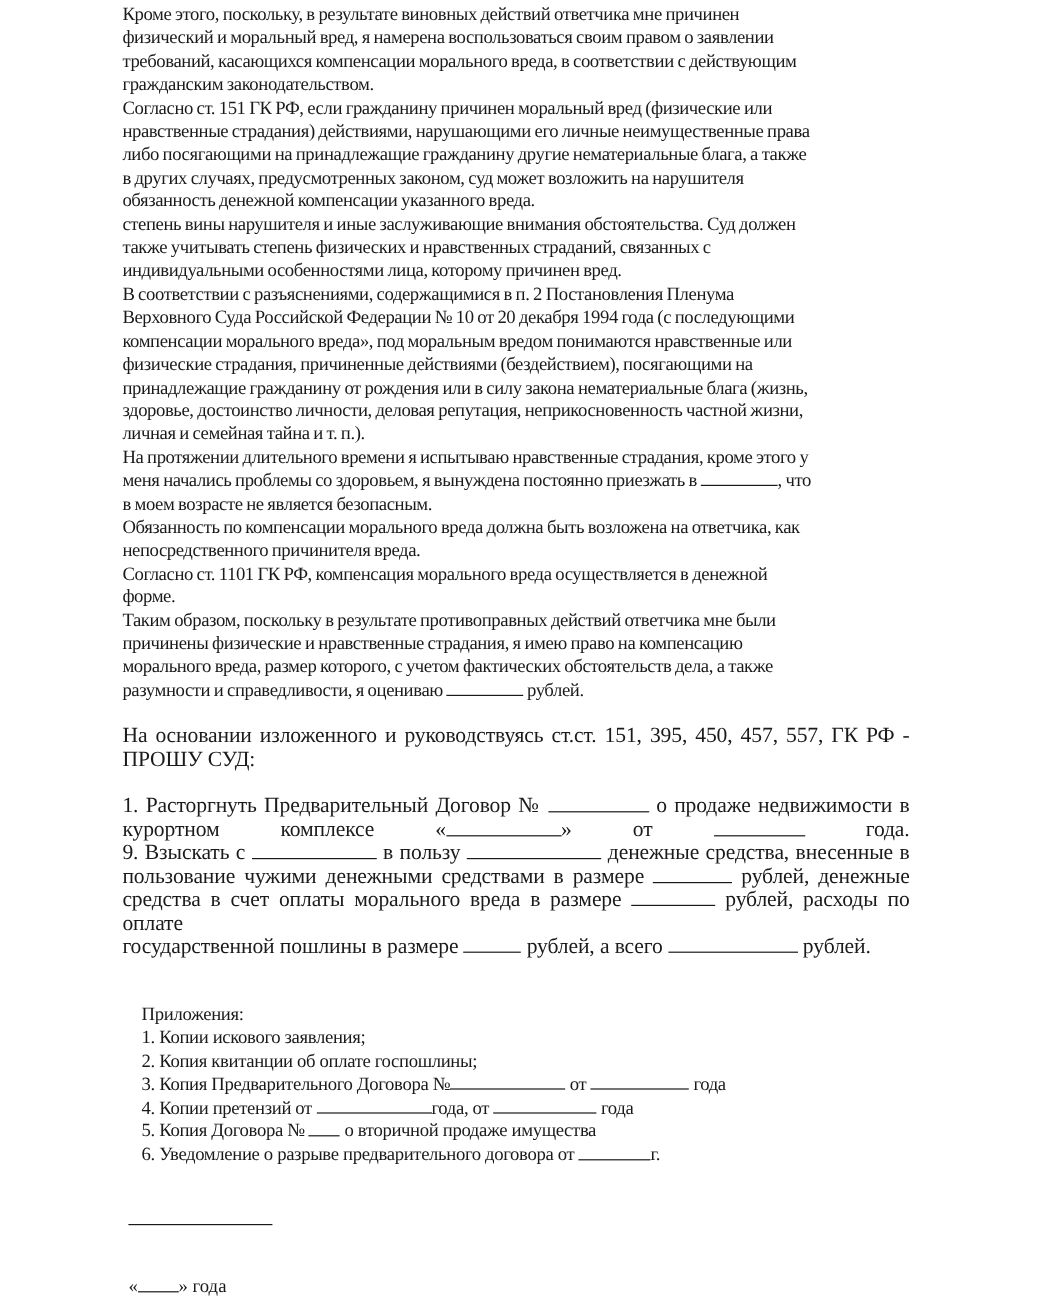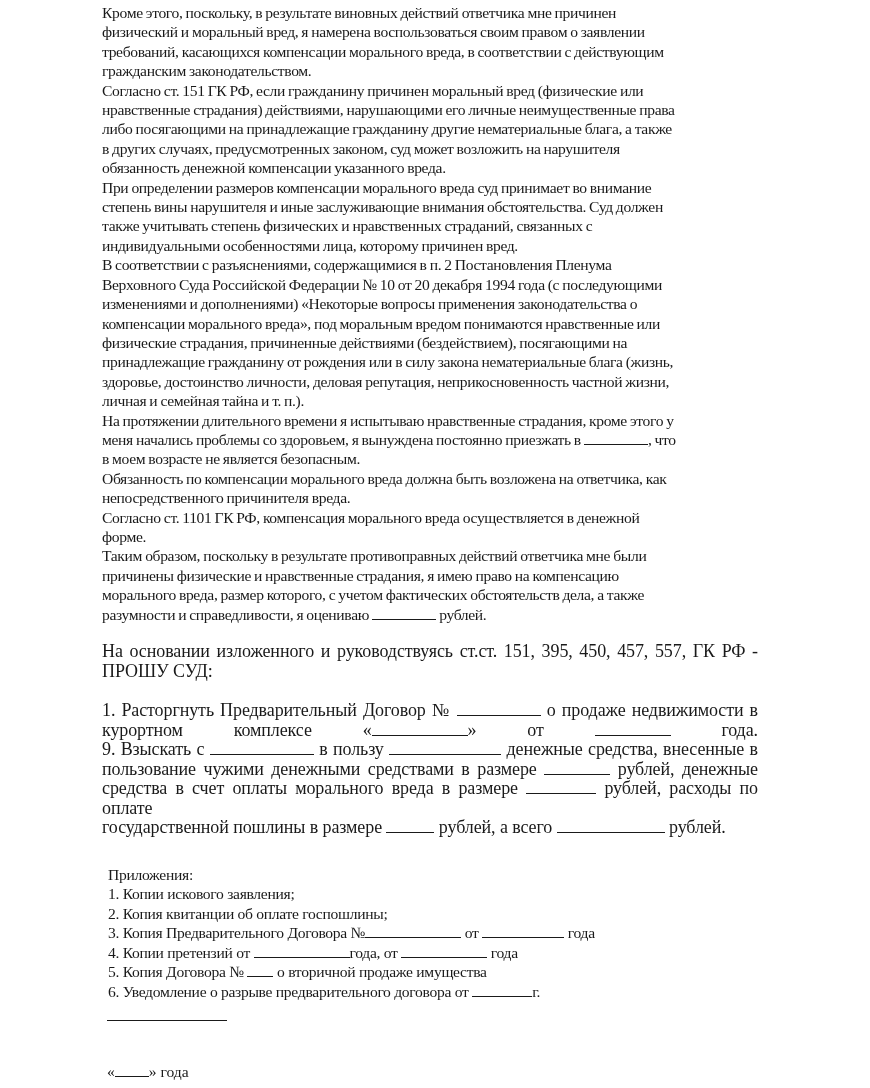--- a/index.html
+++ b/index.html
@@ -5,21 +5,21 @@
   html, body { margin:0; padding:0; background:#ffffff; }
   body { width:870px; height:1088px; position:relative; overflow:hidden;
          font-family:"Liberation Serif", "DejaVu Serif", serif; color:#1a1a1a; }
   .page { position:absolute; left:102px; top:3px; width:656px; }
   .p1 { font-size:15.6px; line-height:19.4px; letter-spacing:-0.35px; word-spacing:-0.5px; margin:0; }
   .line { display:block; white-space:nowrap; }
   .gap { height:19px; }
   .just { font-size:18px; line-height:19.5px; margin:0; text-align:justify; text-align-last:justify; letter-spacing:-0.1px; }
   .just .jl { display:block; text-align:justify; text-align-last:justify; }
   .just .jl.last { text-align-last:left; }
-  .app { font-size:15.6px; line-height:19.5px; letter-spacing:-0.3px; margin:6px; }
+  .app { font-size:15.6px; line-height:19.5px; letter-spacing:-0.3px; margin:16px; }
   .blank { display:inline-block; border-bottom:1px solid #1a1a1a; height:13px; vertical-align:baseline; }
   .sigline { position:absolute; left:107px; top:1020px; width:120px; border-bottom:1.3px solid #1a1a1a; }
   .dateline { position:absolute; left:107px; top:1063px; font-size:15.6px; }
 </style>
 </head>
 <body>
 
 <div class="page">
 
   <div class="p1">
@@ -27,28 +27,26 @@
     <span class="line">физический и моральный вред, я намерена воспользоваться своим правом о заявлении</span>
     <span class="line">требований, касающихся компенсации морального вреда, в соответствии с действующим</span>
     <span class="line">гражданским законодательством.</span>
 
     <span class="line">Согласно ст. 151 ГК РФ, если гражданину причинен моральный вред (физические или</span>
     <span class="line">нравственные страдания) действиями, нарушающими его личные неимущественные права</span>
     <span class="line">либо посягающими на принадлежащие гражданину другие нематериальные блага, а также</span>
     <span class="line">в других случаях, предусмотренных законом, суд может возложить на нарушителя</span>
     <span class="line">обязанность денежной компенсации указанного вреда.</span>
 
-    <span class="line">При определении размеров компенсации морального вреда суд принимает во внимание</span>
     <span class="line">степень вины нарушителя и иные заслуживающие внимания обстоятельства. Суд должен</span>
     <span class="line">также учитывать степень физических и нравственных страданий, связанных с</span>
     <span class="line">индивидуальными особенностями лица, которому причинен вред.</span>
 
     <span class="line">В соответствии с разъяснениями, содержащимися в п. 2 Постановления Пленума</span>
     <span class="line">Верховного Суда Российской Федерации № 10 от 20 декабря 1994 года (с последующими</span>
-    <span class="line">изменениями и дополнениями) «Некоторые вопросы применения законодательства о</span>
     <span class="line">компенсации морального вреда», под моральным вредом понимаются нравственные или</span>
     <span class="line">физические страдания, причиненные действиями (бездействием), посягающими на</span>
     <span class="line">принадлежащие гражданину от рождения или в силу закона нематериальные блага (жизнь,</span>
     <span class="line">здоровье, достоинство личности, деловая репутация, неприкосновенность частной жизни,</span>
     <span class="line">личная и семейная тайна и т. п.).</span>
 
     <span class="line">На протяжении длительного времени я испытываю нравственные страдания, кроме этого у</span>
     <span class="line"><span>меня начались проблемы со здоровьем, я вынуждена постоянно приезжать в</span> <span class="blank" style="width:64px"></span><span>, что</span></span>
     <span class="line">в моем возрасте не является безопасным.</span>
 

